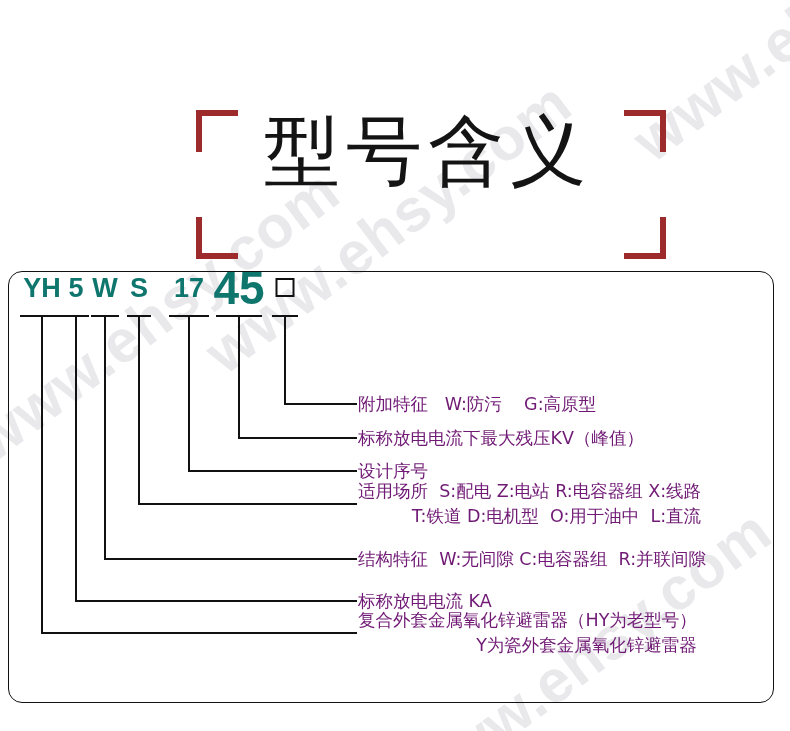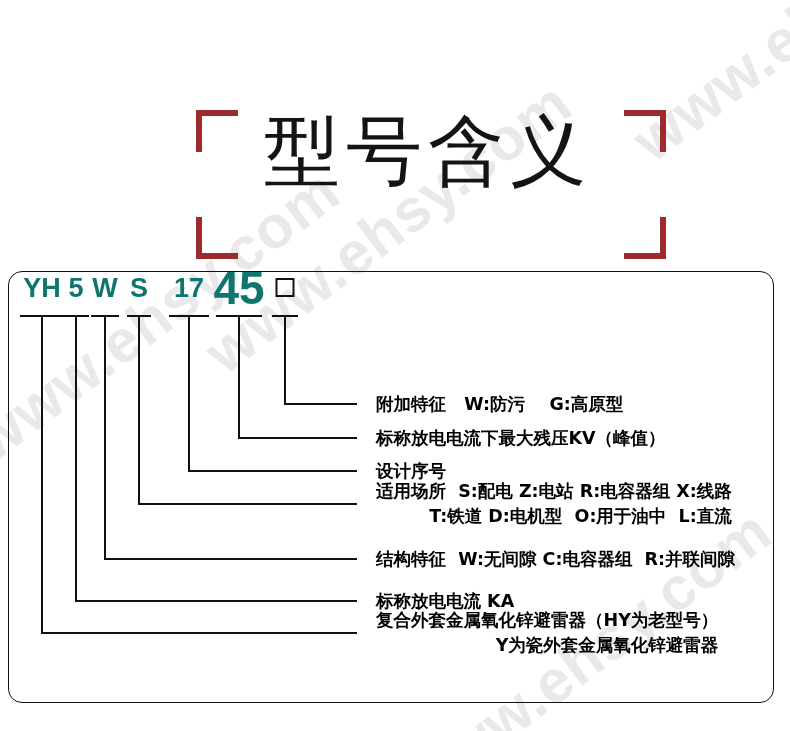--- a/index.html
+++ b/index.html
@@ -122,26 +122,26 @@
     transform:translateX(-50%);
   }
 
   
   .vline{position:absolute;width:2.4px;background:#111;}
   .hline{position:absolute;height:2.4px;background:#111;}
 
   
   .desc{
     position:absolute;
-    left:376px;
+    left:358px;
     font-size:17.5px;
     line-height:24px;
-    color:#000000;
+    color:#701a75;
     font-family:"DejaVu Sans","Liberation Sans",sans-serif;
-    font-weight:700;
+    font-weight:400;
     white-space:pre;
     letter-spacing:0px;
     transform:translateY(-50%);
   }
   .desc.two{line-height:25px;text-align:right;}
 </style>
 </head>
 <body>
 
 <div class="wm-layer">

